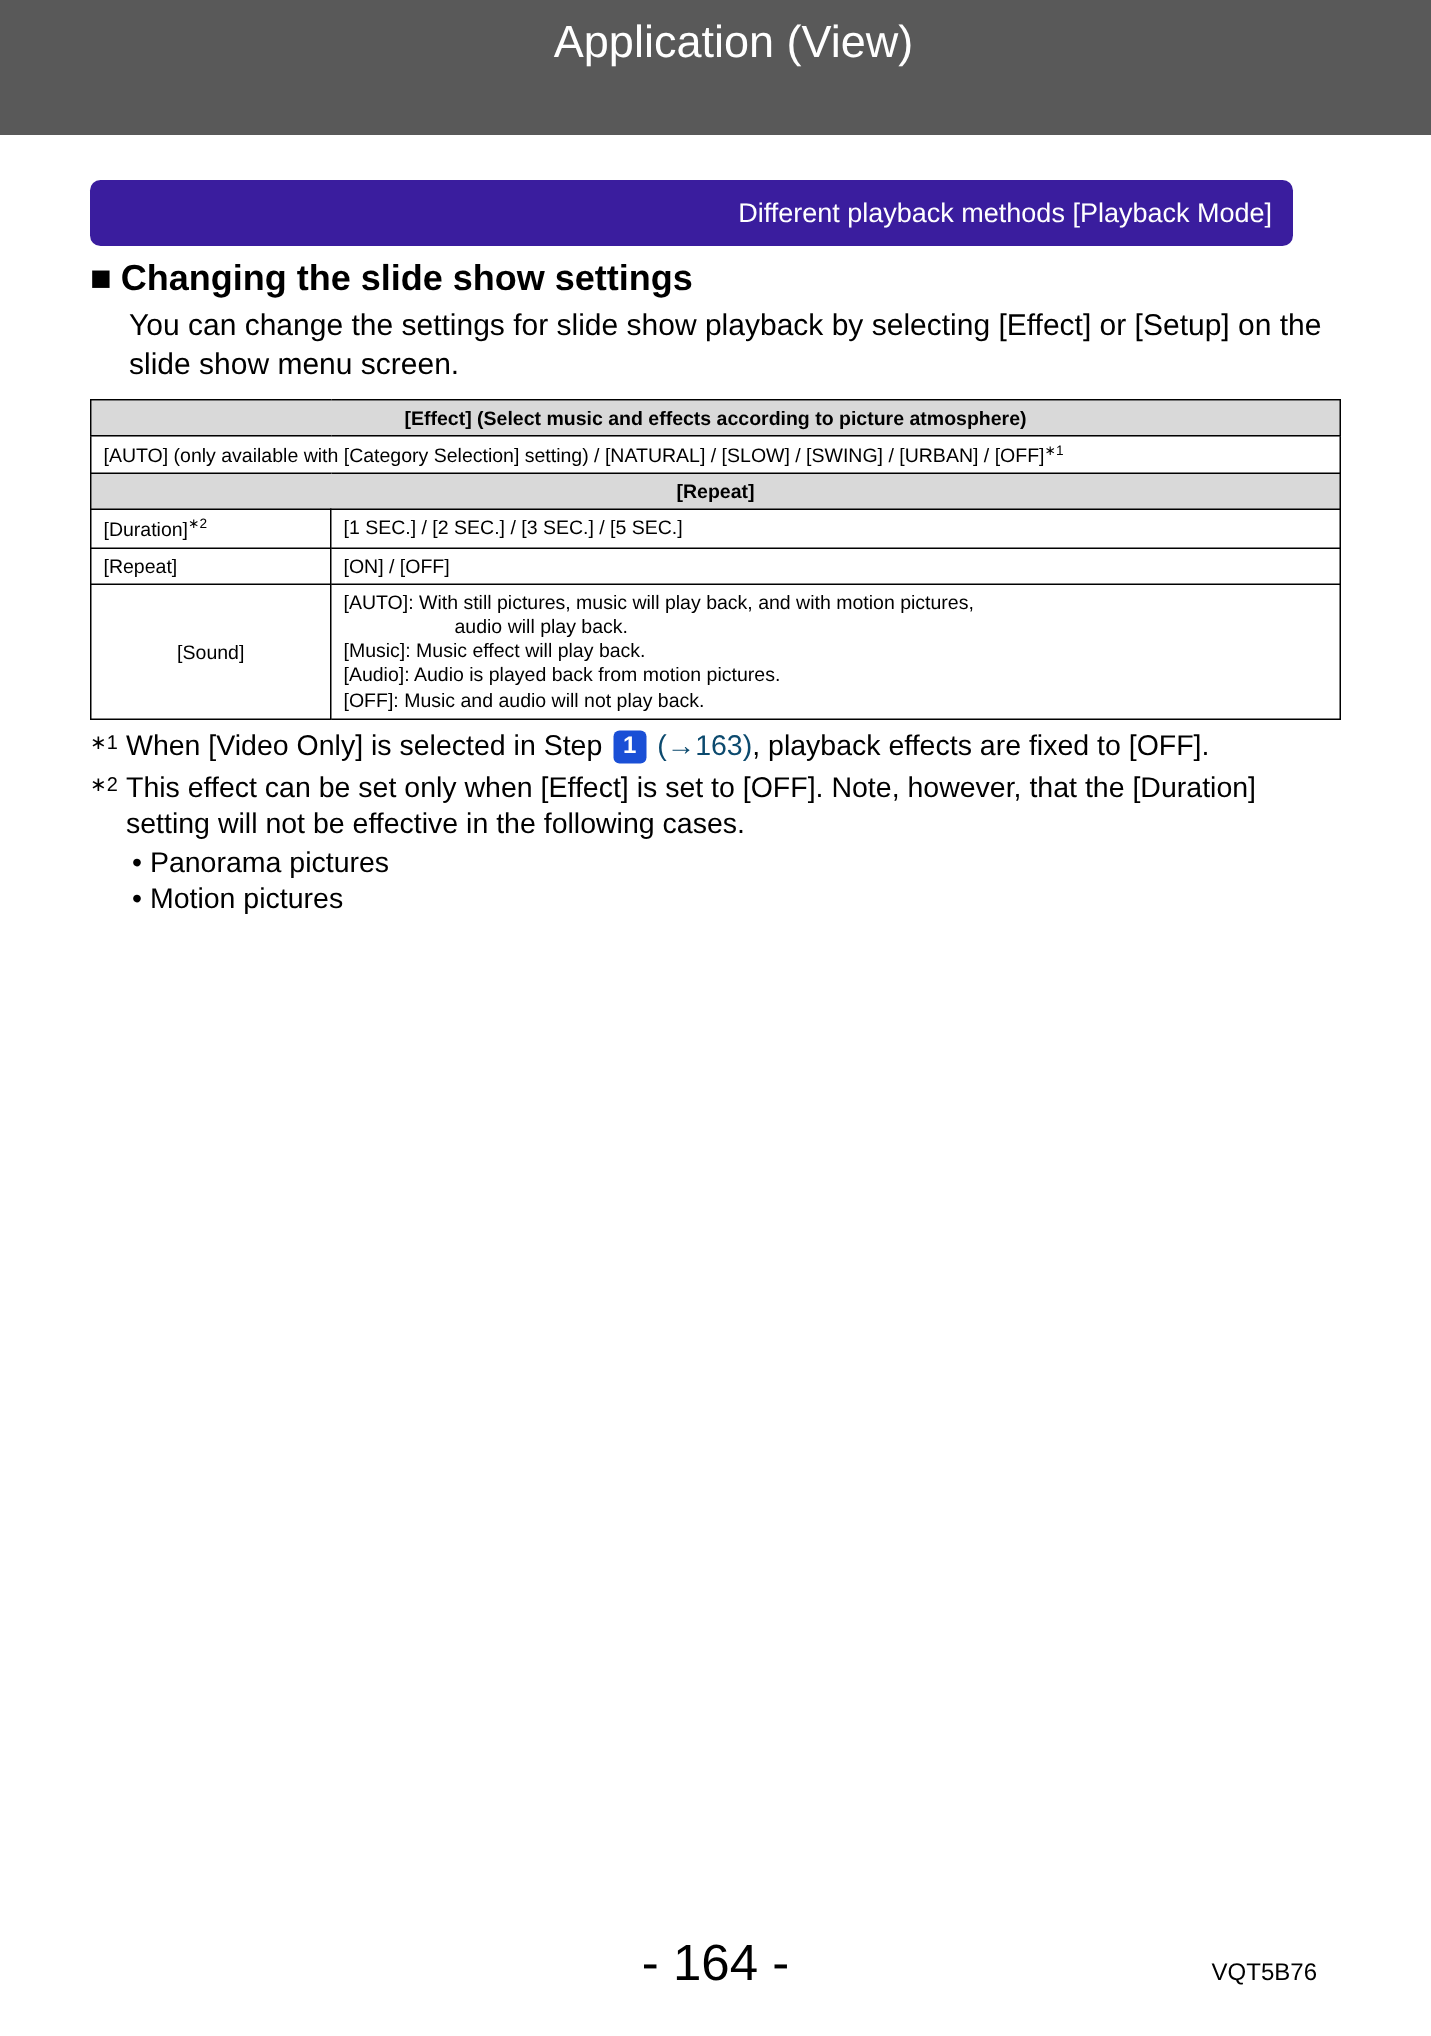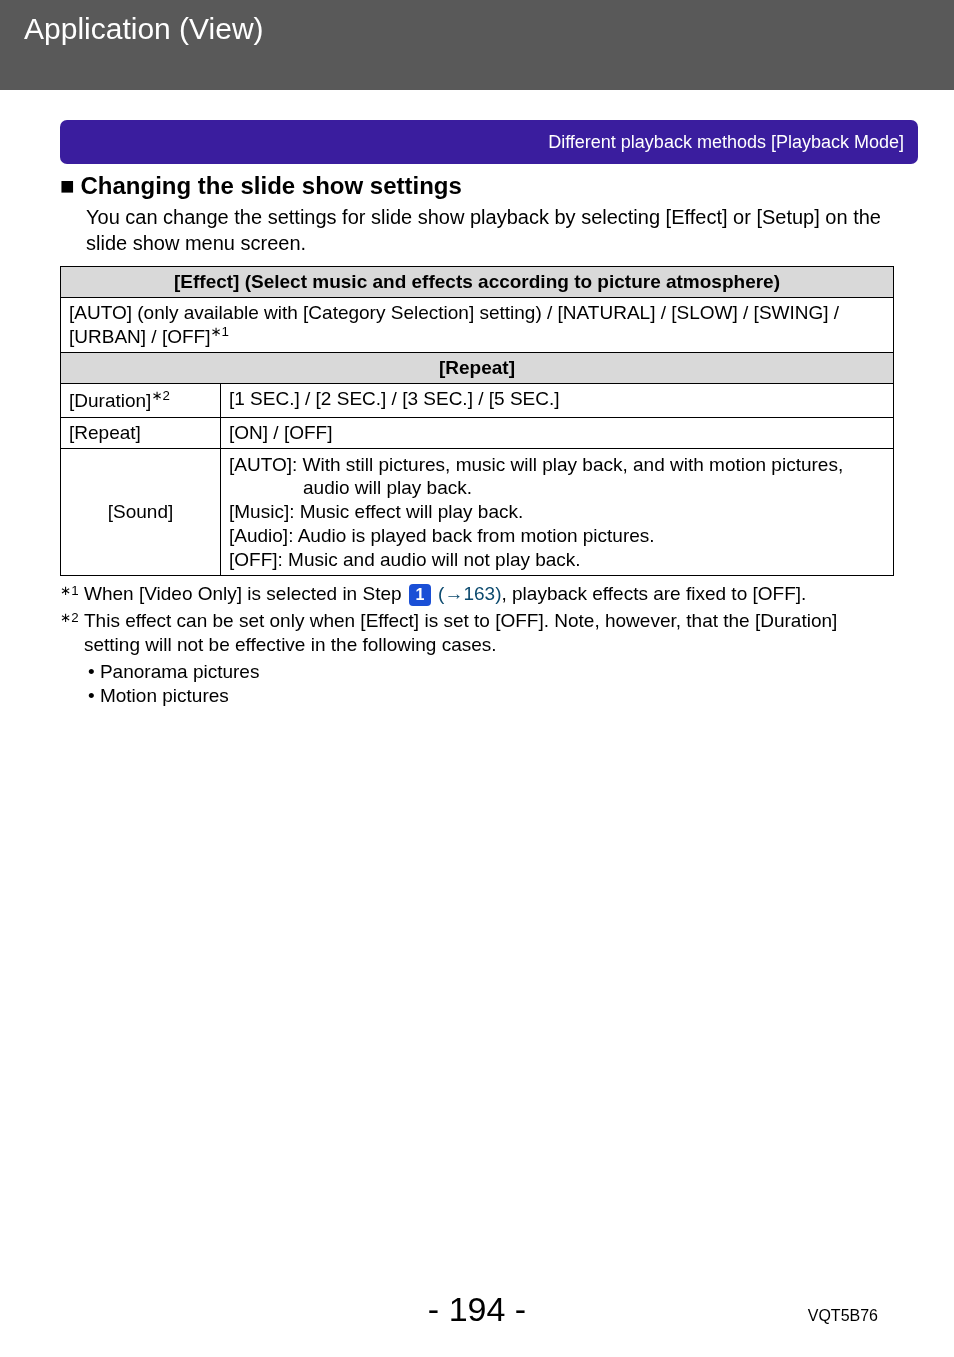--- a/index.html
+++ b/index.html
@@ -1,25 +1,25 @@
 <!DOCTYPE html>
 <html><head>
 <meta charset="utf-8">
 <style>
   * { box-sizing: border-box; margin: 0; padding: 0; }
   html, body { width: 954px; background: #fff; font-family: Arial, Helvetica, sans-serif; color: #000; }
   .page { width: 954px; min-height: 1357px; position: relative; }
-  .header-band { background: #595959; color: #fff; font-size: 30px; padding: 12px 0 28px 24px; font-weight: normal; height: 90px; }
-  .section-banner { margin: 30px 36px 0 60px; background: #3a1d9e; border-radius: 7px; height: 44px; display: flex; align-items: center; justify-content: flex-end; padding-right: 14px; }
+  .header-band { background: #595959; color: #fff; font-size: 30px; padding: 12px 0 28px 24px; font-weight: normal; height: 90px; text-align: center; }
+  .section-banner { margin: 30px 92px 0 60px; background: #3a1d9e; border-radius: 7px; height: 44px; display: flex; align-items: center; justify-content: flex-end; padding-right: 14px; }
   .section-banner span { color: #fff; font-size: 18px; }
   .section-heading-wrap { margin: 8px 60px 0 60px; }
   .section-heading { font-size: 24px; font-weight: bold; display: flex; align-items: flex-start; }
   .section-heading .bullet { margin-right: 6px; }
   .intro-para { margin: 4px 60px 0 86px; font-size: 20px; line-height: 1.3; }
-  .settings-table { margin: 10px 32px 0 60px; border-collapse: collapse; width: calc(100% - 120px); font-size: 19px; }
+  .settings-table { margin: 10px 32px 0 60px; border-collapse: collapse; width: calc(100% - 120px); font-size: 13px; }
   .settings-table th, .settings-table td { border: 1px solid #000; padding: 4px 8px; vertical-align: top; text-align: left; font-weight: normal; }
   .settings-table th { background: #d9d9d9; text-align: center; font-weight: bold; }
   .settings-table .label-col { width: 160px; }
   .sound-cell { line-height: 1.25; }
   .sound-cell .indent { padding-left: 74px; }
   .footnotes { margin: 6px 60px 0 60px; font-size: 19px; line-height: 1.28; }
   .footnotes .fn { display: flex; }
   .footnotes .fn .marker { flex: 0 0 24px; }
   .footnotes .fn .body { flex: 1; }
   .footnotes .sub-bullets { margin-left: 28px; margin-top: 2px; }
@@ -100,17 +100,17 @@
     <div class="marker"><sup>∗<span>2</span></sup></div>
     <div class="body">This effect can be set only when [Effect] is set to [OFF]. Note, however, that the [Duration] setting will not be effective in the following cases.</div>
   </div>
   <div class="sub-bullets">
     <div>Panorama pictures</div>
     <div>Motion pictures</div>
   </div>
 </div>
 
 <div class="page-number">
-  <span>- </span><span>194</span><span> -</span>
+  <span>- </span><span>164</span><span> -</span>
 </div>
 <div class="doc-code">VQT5B76</div>
 
 </div>
 
 </body></html>

